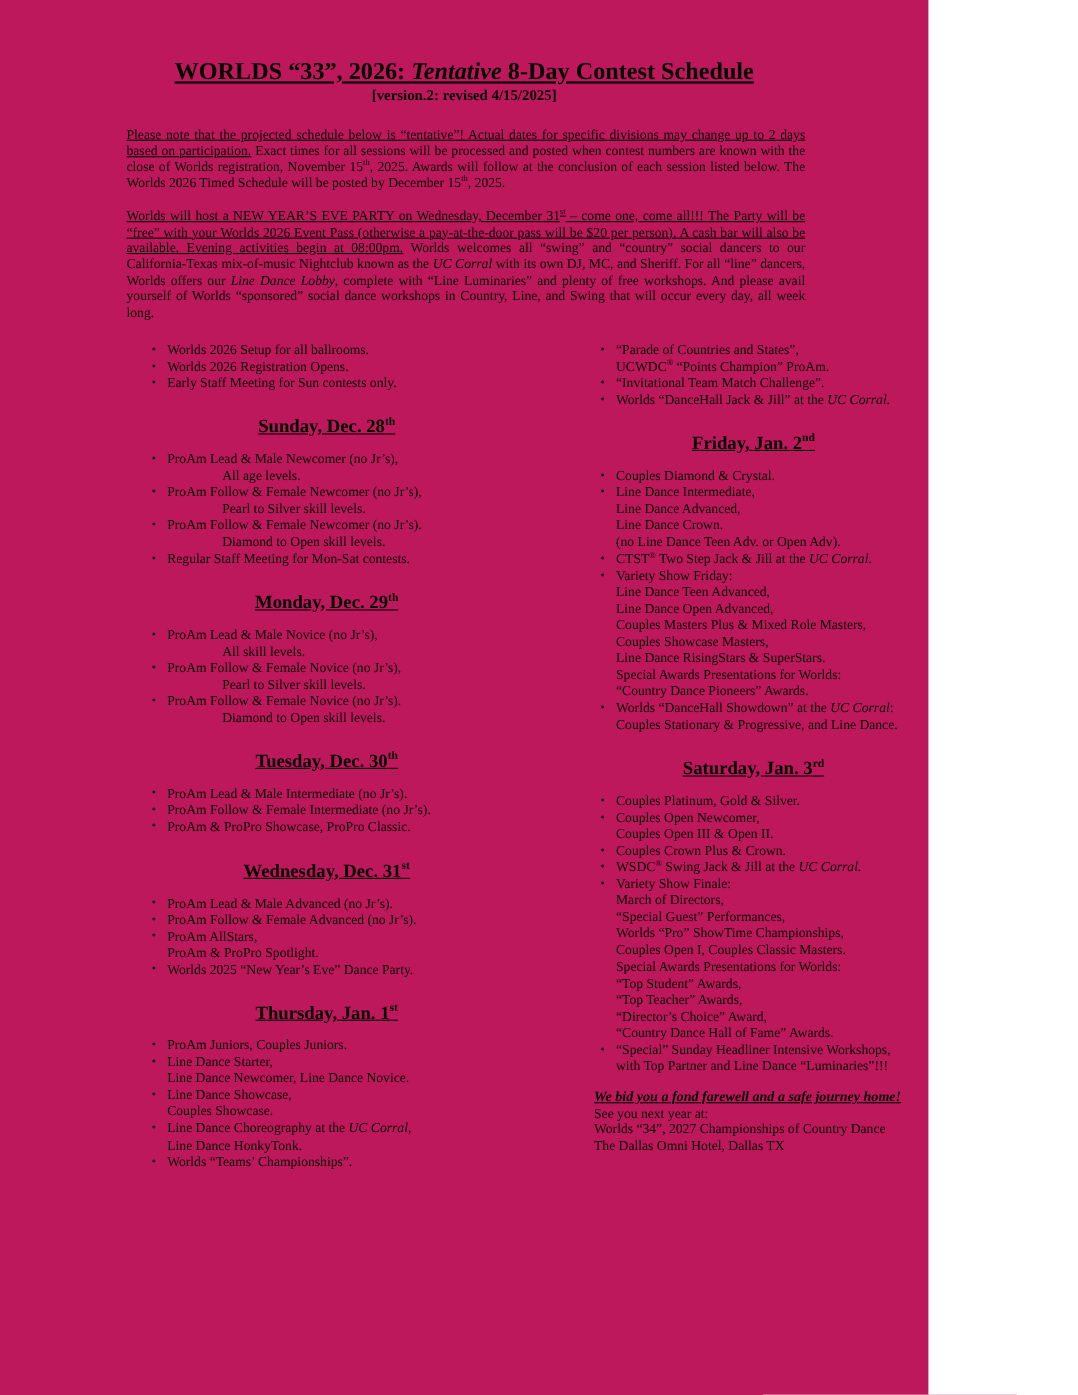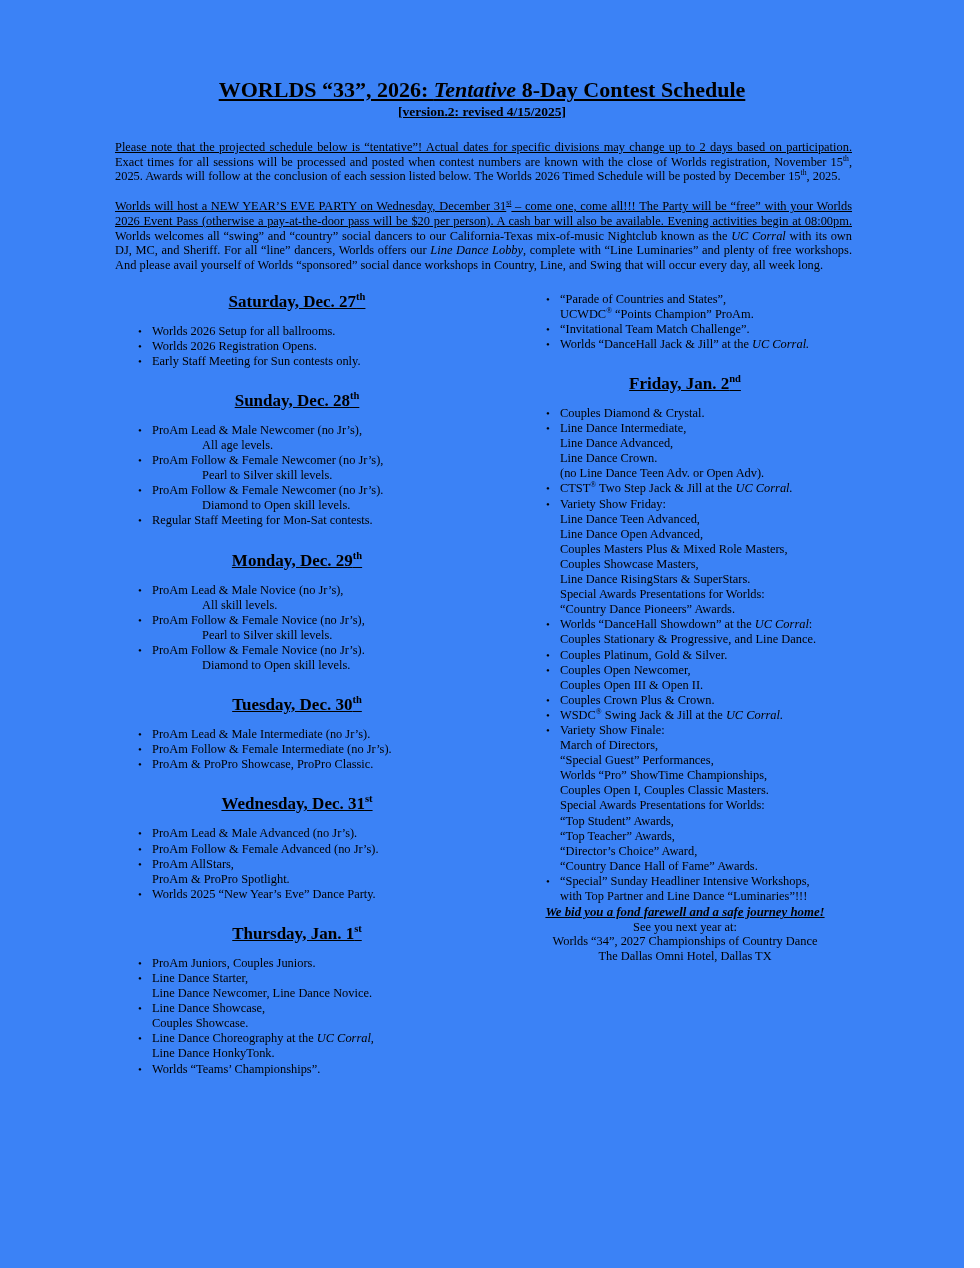--- a/index.html
+++ b/index.html
@@ -5,42 +5,41 @@
   * { box-sizing: border-box; }
   html, body { margin: 0; padding: 0; }
   body {
     width: 980px; height: 1268px;
     background: #ffffff;
     color: #000000;
     font-family: "Liberation Serif", serif;
   }
   .page {
     position: relative;
-    width: 964px; height: 1268px;
-    background: #3b82f6;
+    width: 844px; height: 1268px;
+    background: #be185d;
     overflow: hidden;
-    padding-top: 77px;
+    padding-top: 52px;
   }
   
   h1.doc-title {
     margin: 0;
     text-align: center;
     font-size: 22px;
     font-weight: bold;
     line-height: 26px;
     text-decoration: underline;
   }
   h1.doc-title em { font-style: italic; }
   .version-line {
     text-align: center;
     font-size: 13.5px;
     font-weight: bold;
     line-height: 16px;
     margin-top: 1px;
-    text-decoration: underline;
   }
   
   .intro {
     margin: 20px 112px 16px 115px;
     font-size: 12.4px;
     line-height: 14.7px;
     text-align: justify;
   }
   .intro p { margin: 0 0 15px 0; }
   .u { text-decoration: underline; }
@@ -79,22 +78,22 @@
   }
   .lines { flex: 1 1 auto; }
   .line {
     font-size: 12.4px;
     line-height: 15.1px;
     white-space: nowrap;
   }
   .line.ind { padding-left: 50px; }
   
   .closing {
-    margin-top: 1px;
-    text-align: center;
+    margin-top: 13px;
+    text-align: left;
     font-size: 12.4px;
     line-height: 14.6px;
   }
   .farewell {
     font-weight: bold;
     font-style: italic;
     text-decoration: underline;
     font-size: 12.8px;
   }
 </style>
@@ -108,21 +107,20 @@
   <div class="version-line">[version.2: revised 4/15/2025]</div>
 
   <div class="intro">
       <p><span class="u">Please note that the projected schedule below is “tentative”! Actual dates for specific divisions may change up to 2 days based on participation.</span><span class=""> Exact times for all sessions will be processed and posted when contest numbers are known with the close of Worlds registration, November 15</span><sup class="">th</sup><span class="">, 2025.  Awards will follow at the conclusion of each session listed below. The Worlds 2026 Timed Schedule will be posted by December 15</span><sup class="">th</sup><span class="">, 2025.</span></p>
       <p><span class="u">Worlds will host a NEW YEAR’S EVE PARTY on Wednesday, December 31</span><sup class="u">st</sup><span class="u"> – come one, come all!!! The Party will be “free” with your Worlds 2026 Event Pass (otherwise a pay-at-the-door pass will be $20 per person). A cash bar will also be available. Evening activities begin at 08:00pm.</span><span class=""> Worlds welcomes all “swing” and “country” social dancers to our California-Texas mix-of-music Nightclub known as the </span><span class="i">UC Corral</span><span class=""> with its own DJ, MC, and Sheriff. For all “line” dancers, Worlds offers our </span><span class="i">Line Dance Lobby</span><span class="">, complete with “Line Luminaries” and plenty of free workshops. And please avail yourself of Worlds “sponsored” social dance workshops in Country, Line, and Swing that will occur every day, all week long.</span></p>
     </div>
 
   <div class="columns">
     <div class="col-left" id="col-left">
         <section>
-          <h2 class="day-heading"><span>Saturday, Dec. 27</span><sup>th</sup></h2>
           <ul class="schedule-list">
             <li class="schedule-item">
               <span class="bullet">•</span>
               <div class="lines">
                 <div class="line"><span class="">Worlds 2026 Setup for all ballrooms.</span></div>
               </div>
             </li>
             <li class="schedule-item">
               <span class="bullet">•</span>
               <div class="lines">
@@ -353,20 +351,21 @@
               <li class="schedule-item">
                 <span class="bullet">•</span>
                 <div class="lines">
                   <div class="line"><span class="">Worlds “DanceHall Showdown” at the </span><span class="i">UC Corral</span><span class="">:</span></div>
                   <div class="line"><span class="">Couples Stationary &amp; Progressive, and Line Dance.</span></div>
                 </div>
               </li>
             </ul>
           </section>
           <section>
+            <h2 class="day-heading"><span>Saturday, Jan. 3</span><sup>rd</sup></h2>
             <ul class="schedule-list">
               <li class="schedule-item">
                 <span class="bullet">•</span>
                 <div class="lines">
                   <div class="line"><span class="">Couples Platinum, Gold &amp; Silver.</span></div>
                 </div>
               </li>
               <li class="schedule-item">
                 <span class="bullet">•</span>
                 <div class="lines">

